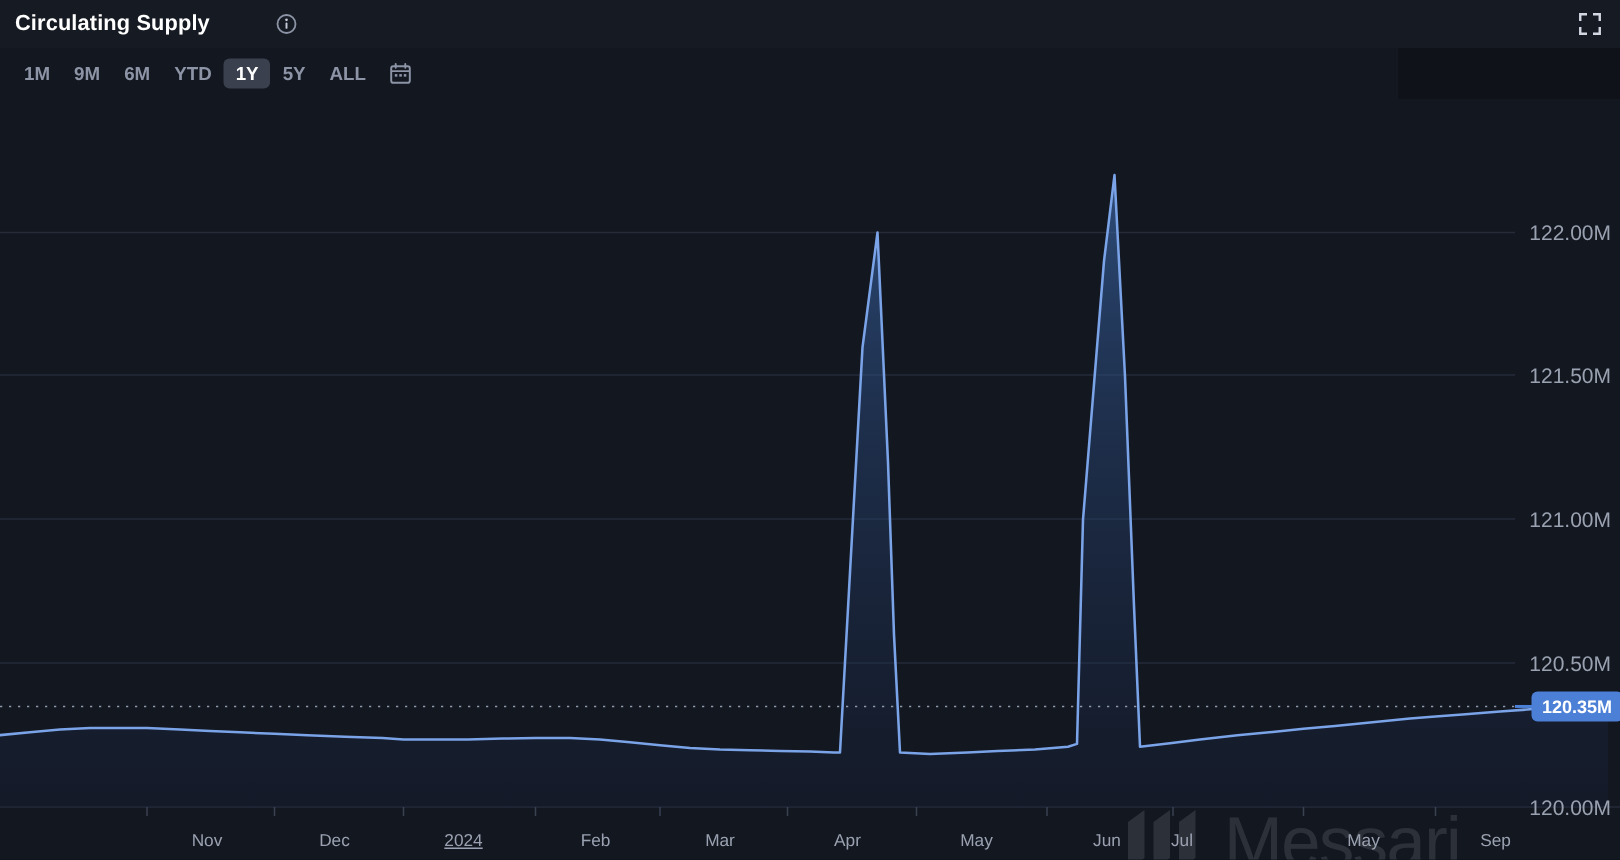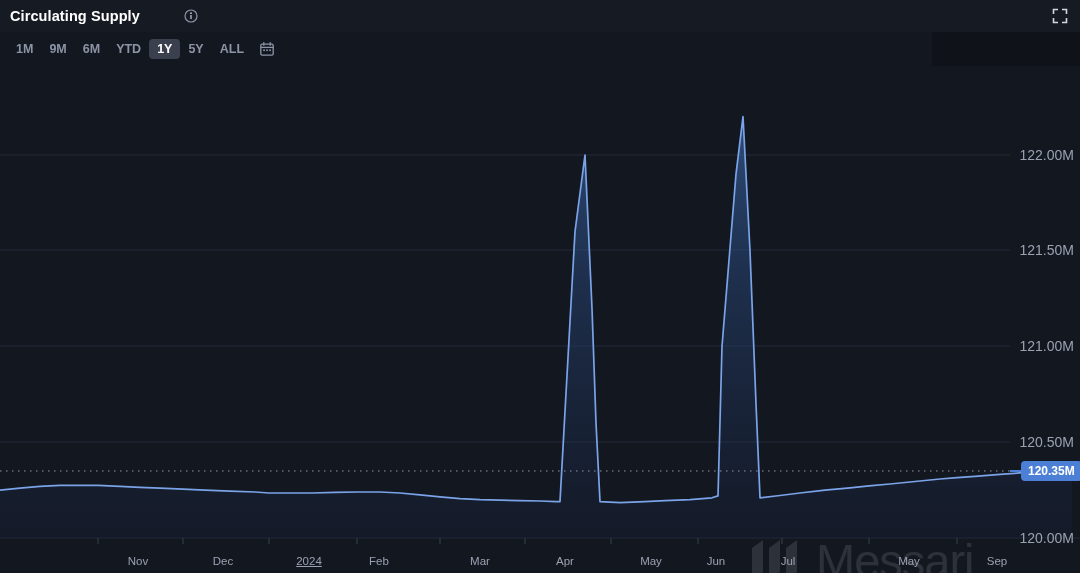--- a/index.html
+++ b/index.html
@@ -246,21 +246,21 @@
   <div class="ylabel" style="top:184px;">121.50M</div>
   <div class="ylabel" style="top:280px;">121.00M</div>
   <div class="ylabel" style="top:376px;">120.50M</div>
   <div class="ylabel" style="top:472px;">120.00M</div>
 
   <div class="value-badge" id="value-badge" style="left: 1021px; top: 404.975px;">120.35M</div>
 
   <div class="xlabel" style="left:98px;">Nov</div>
   <div class="xlabel" style="left:183px;">Dec</div>
   <div class="xlabel" style="left:269px;text-decoration:underline;">2024</div>
-  <div class="xlabel" style="left:339px;">Feb</div>
+  <div class="xlabel" style="left:357px;">Feb</div>
   <div class="xlabel" style="left:440px;">Mar</div>
   <div class="xlabel" style="left:525px;">Apr</div>
   <div class="xlabel" style="left:611px;">May</div>
-  <div class="xlabel" style="left:676px;">Jun</div>
+  <div class="xlabel" style="left:698px;">Jun</div>
   <div class="xlabel" style="left:748px;">Jul</div>
   <div class="xlabel" style="left:869px;">May</div>
   <div class="xlabel" style="left:957px;">Sep</div>
 </div>
 
 </body></html>

